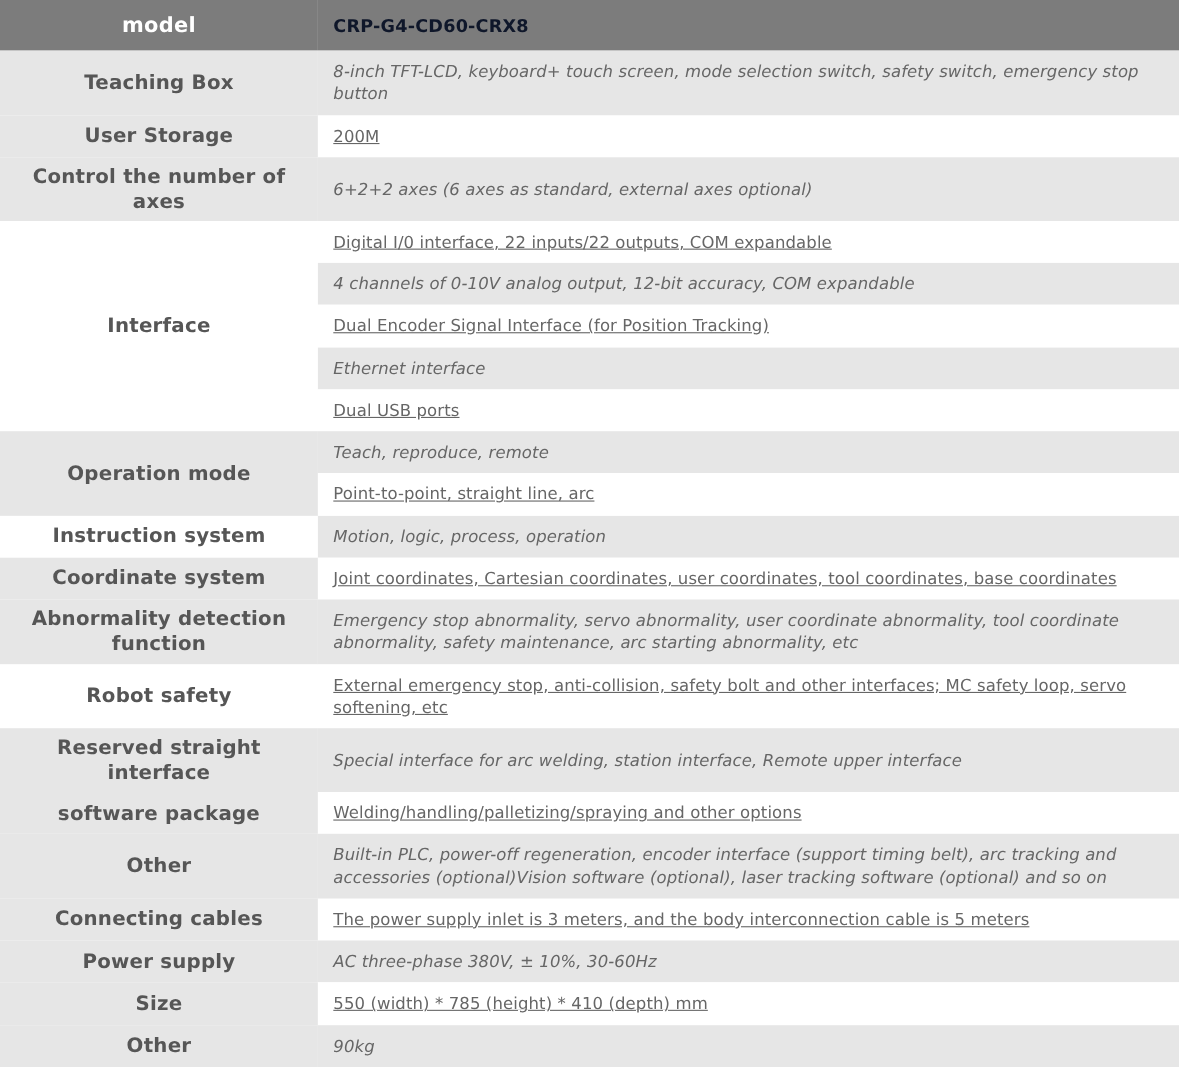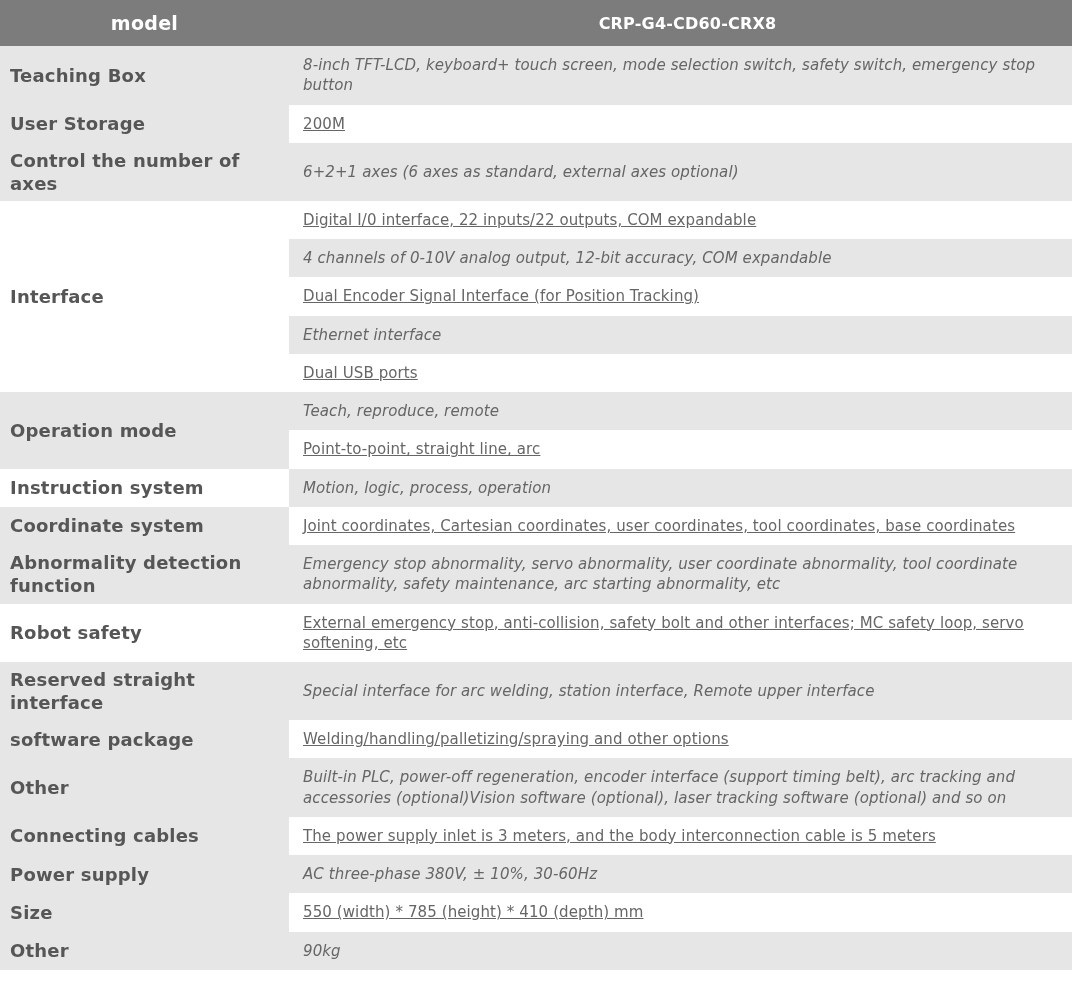--- a/index.html
+++ b/index.html
@@ -27,31 +27,31 @@
     background: #7c7c7c;
     color: #ffffff;
     font-size: 19px;
     font-weight: bold;
     text-align: center;
     padding: 12px 8px;
     letter-spacing: 0.3px;
   }
   tr.header-row th.header-value {
     background: #7c7c7c;
-    color: #ffffff;
+    color: #0f172a;
     font-size: 16px;
     font-weight: bold;
-    text-align: center;
+    text-align: left;
     padding: 12px 0 12px 14px;
     letter-spacing: 0.2px;
   }
 
   
   td.label {
-    text-align: left;
+    text-align: center;
     font-size: 18px;
     font-weight: bold;
     color: #565656;
     padding: 6px 10px;
     line-height: 1.28;
     vertical-align: middle;
     letter-spacing: 0.2px;
   }
   td.label.shade { background: #e6e6e6; }
   td.label.plain { background: #ffffff; }
@@ -98,21 +98,21 @@
     <tr>
       <td class="label shade">User Storage</td>
       <td class="value plain">
           <span class="value-inner">200M</span>
         </td>
     </tr>
 
     <tr>
       <td class="label shade">Control the number of axes</td>
       <td class="value shade">
-          <span class="value-inner">6+2+1 axes (6 axes as standard, external axes optional)</span>
+          <span class="value-inner">6+2+2 axes (6 axes as standard, external axes optional)</span>
         </td>
     </tr>
 
     <tr>
       <td class="label plain" rowspan="5">Interface</td>
       <td class="value plain">
           <span class="value-inner">Digital I/0 interface, 22 inputs/22 outputs, COM expandable</span>
         </td>
     </tr>
     <tr>

